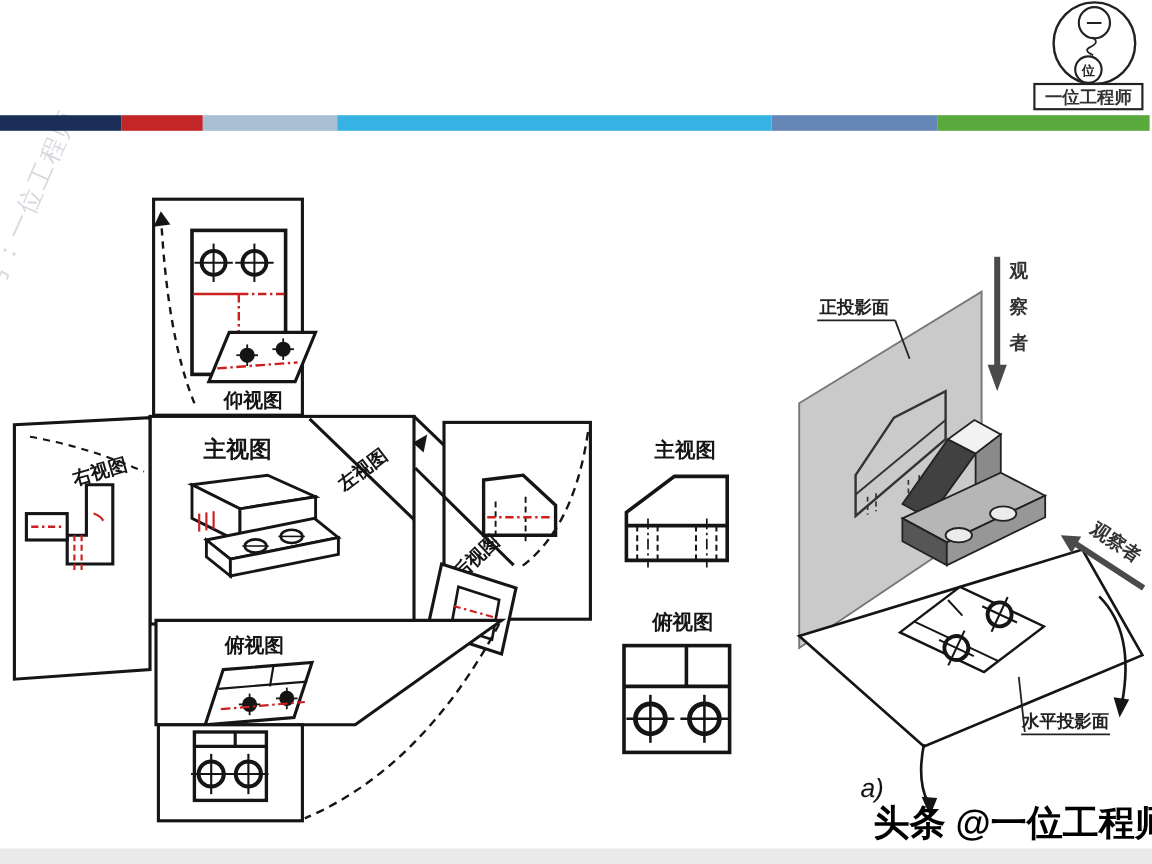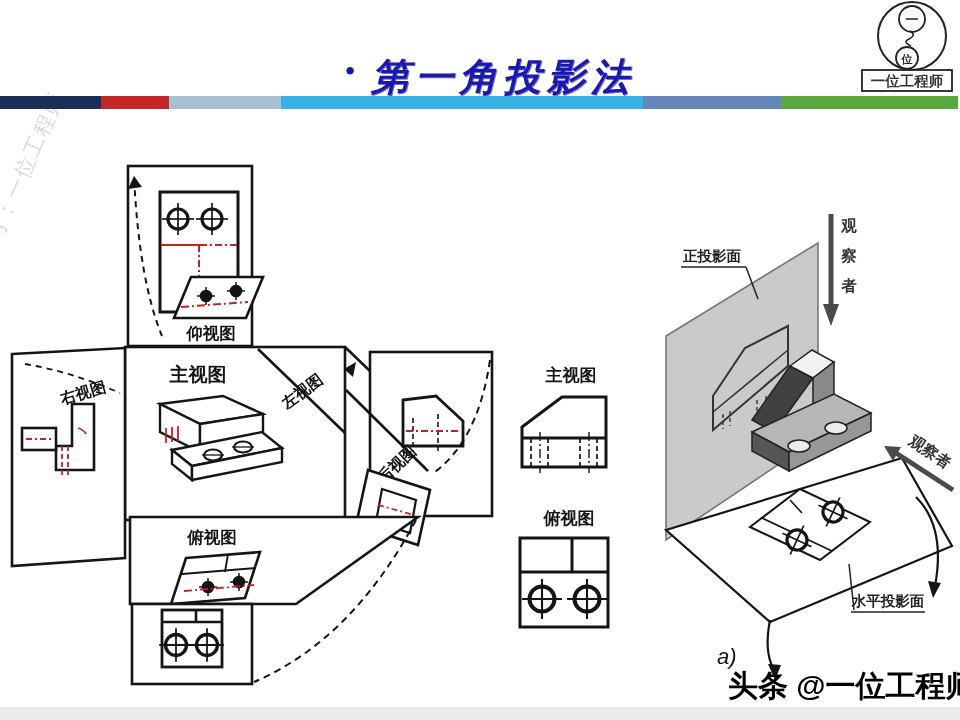--- a/index.html
+++ b/index.html
@@ -22,23 +22,20 @@
   svg text{font-family:"Liberation Sans", sans-serif;}
   .main-svg{position:absolute;left:0;top:0;}
 </style>
 </head>
 <body>
 
 <div class="slide">
 
   <div class="watermark">头条号：一位工程师</div>
 
-  <div class="title-wrap" style="color: rgb(26, 24, 180);">
-    <span class="title-bullet">•</span><span class="title-text">第一角投影法</span>
-  </div>
 
   <div class="bar">
       <span class="seg" style="width: 101px; background: rgb(27, 46, 87);"></span>
       <span class="seg" style="width: 68px; background: rgb(195, 38, 38);"></span>
       <span class="seg" style="width: 112px; background: rgb(169, 191, 211);"></span>
       <span class="seg" style="width: 362px; background: rgb(54, 179, 227);"></span>
       <span class="seg" style="width: 138px; background: rgb(100, 135, 183);"></span>
       <span class="seg" style="width: 177px; background: rgb(90, 169, 61);"></span>
     </div>
 

